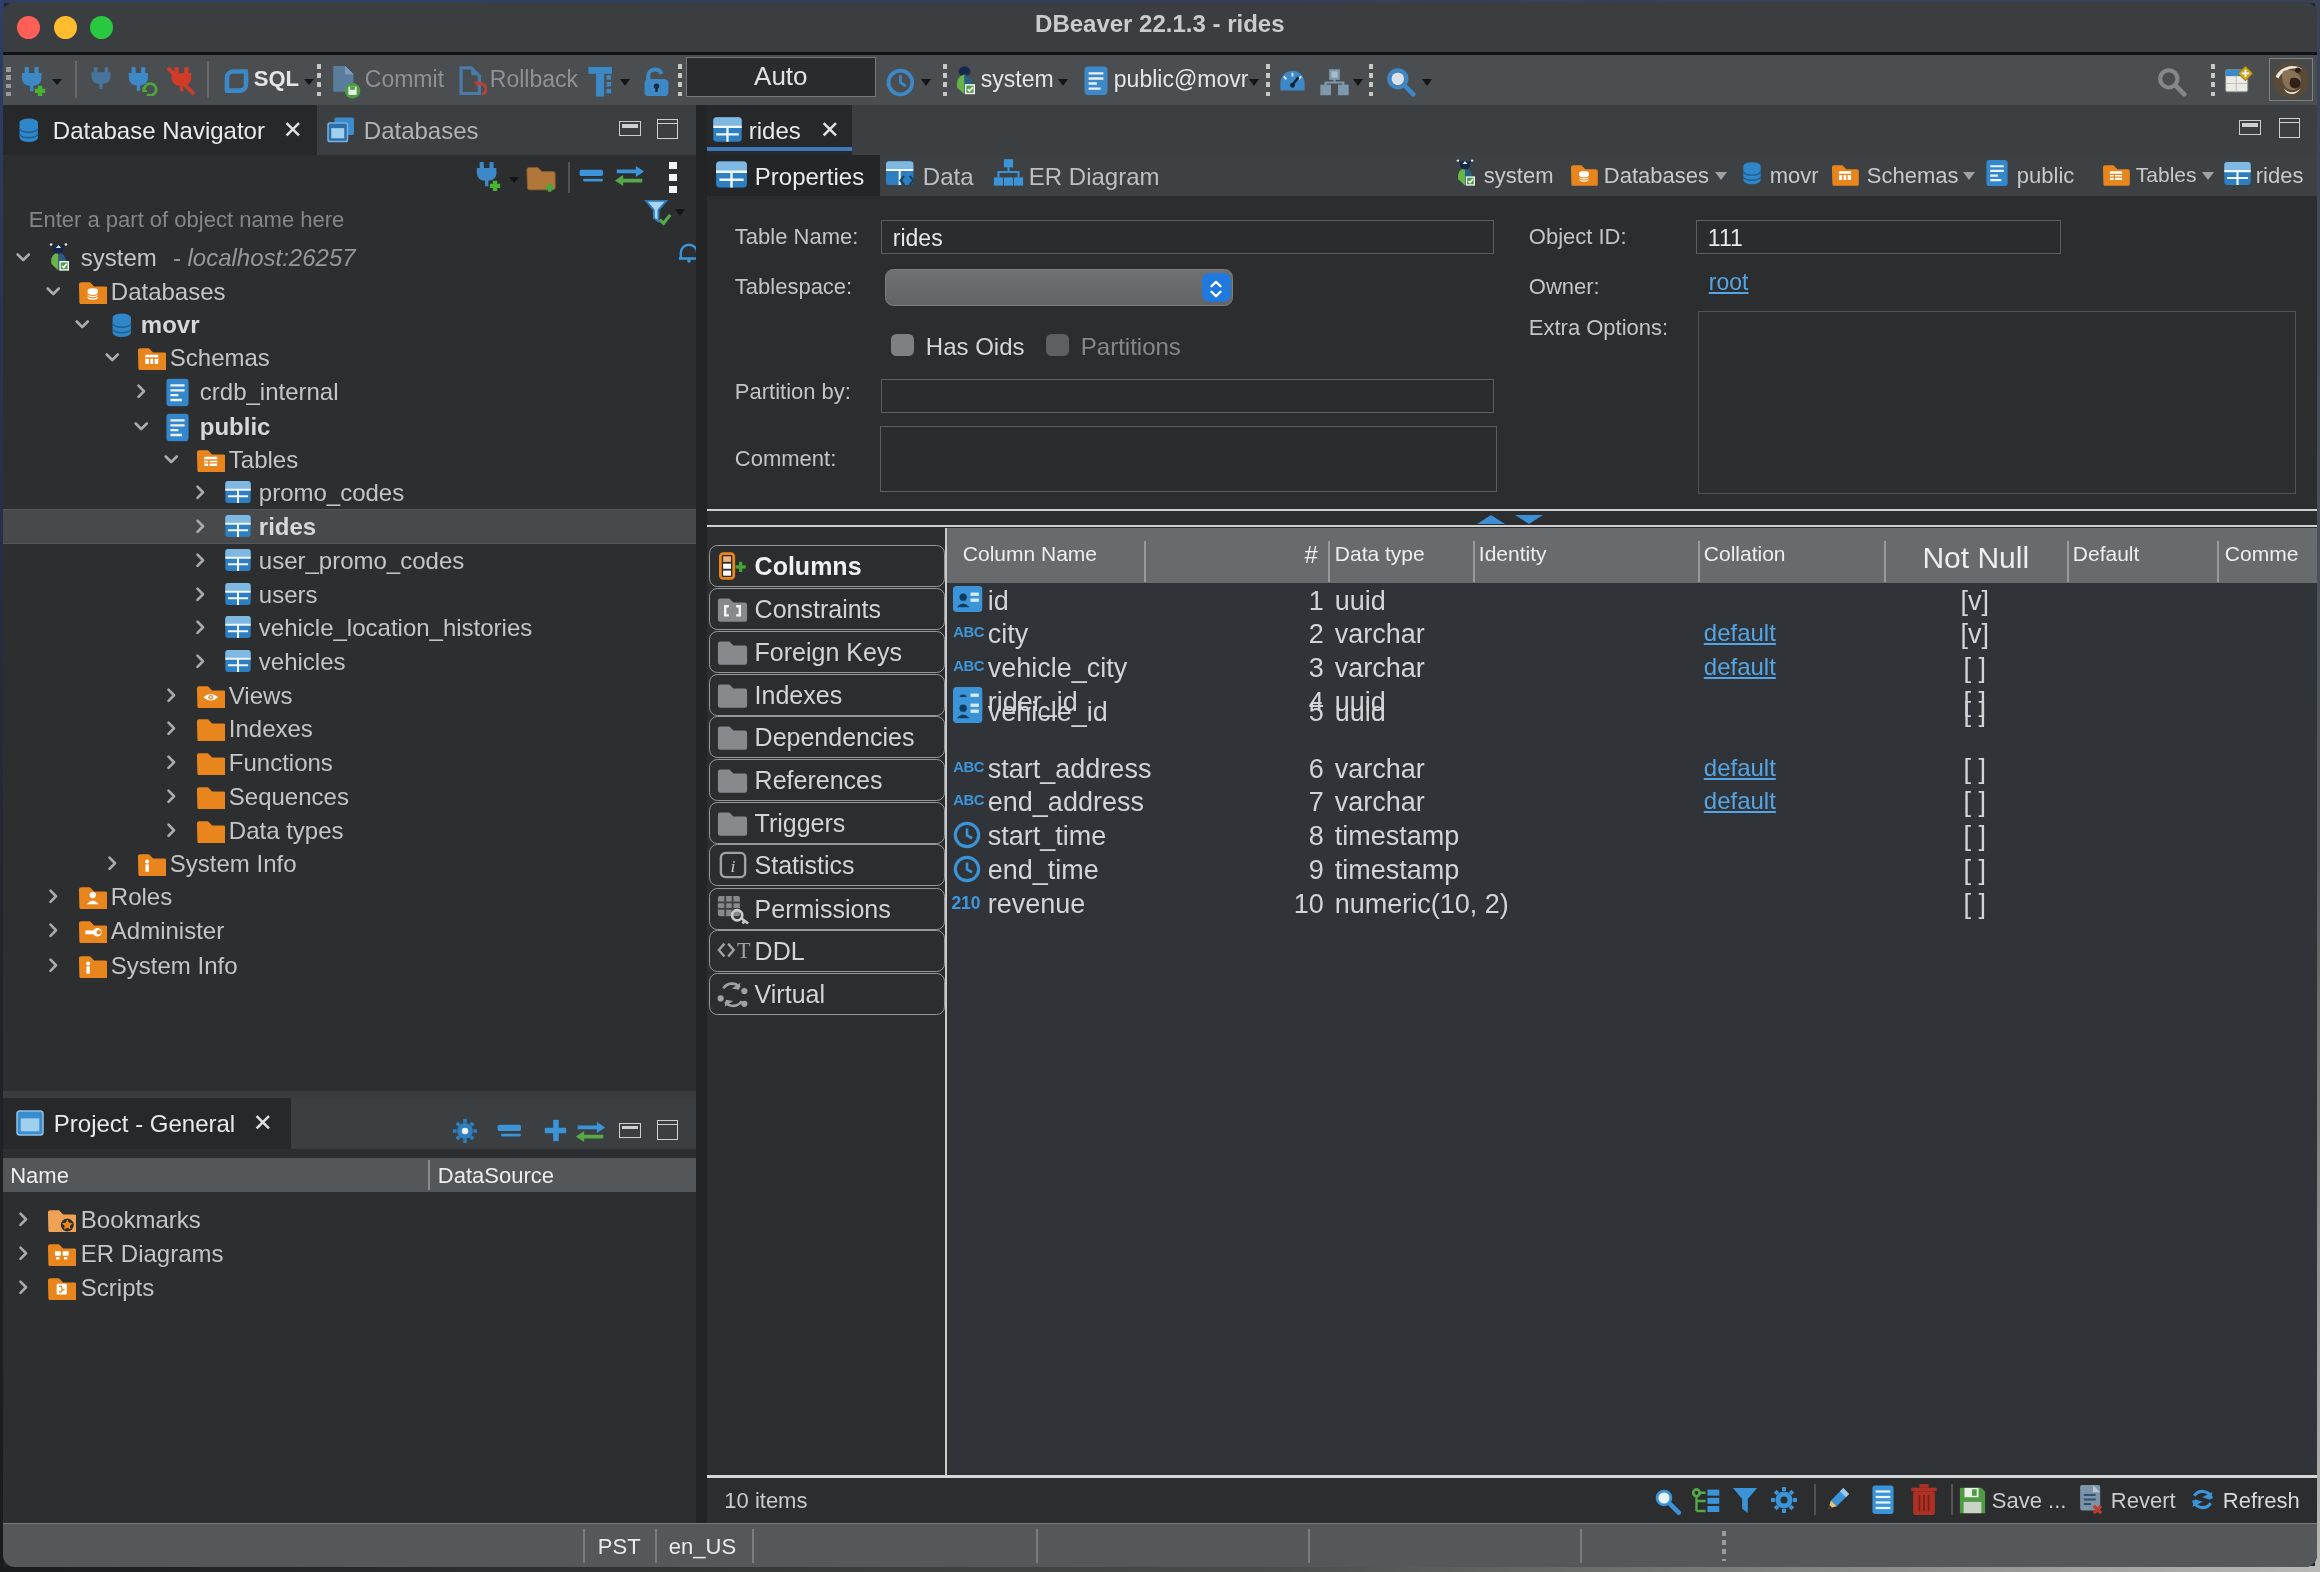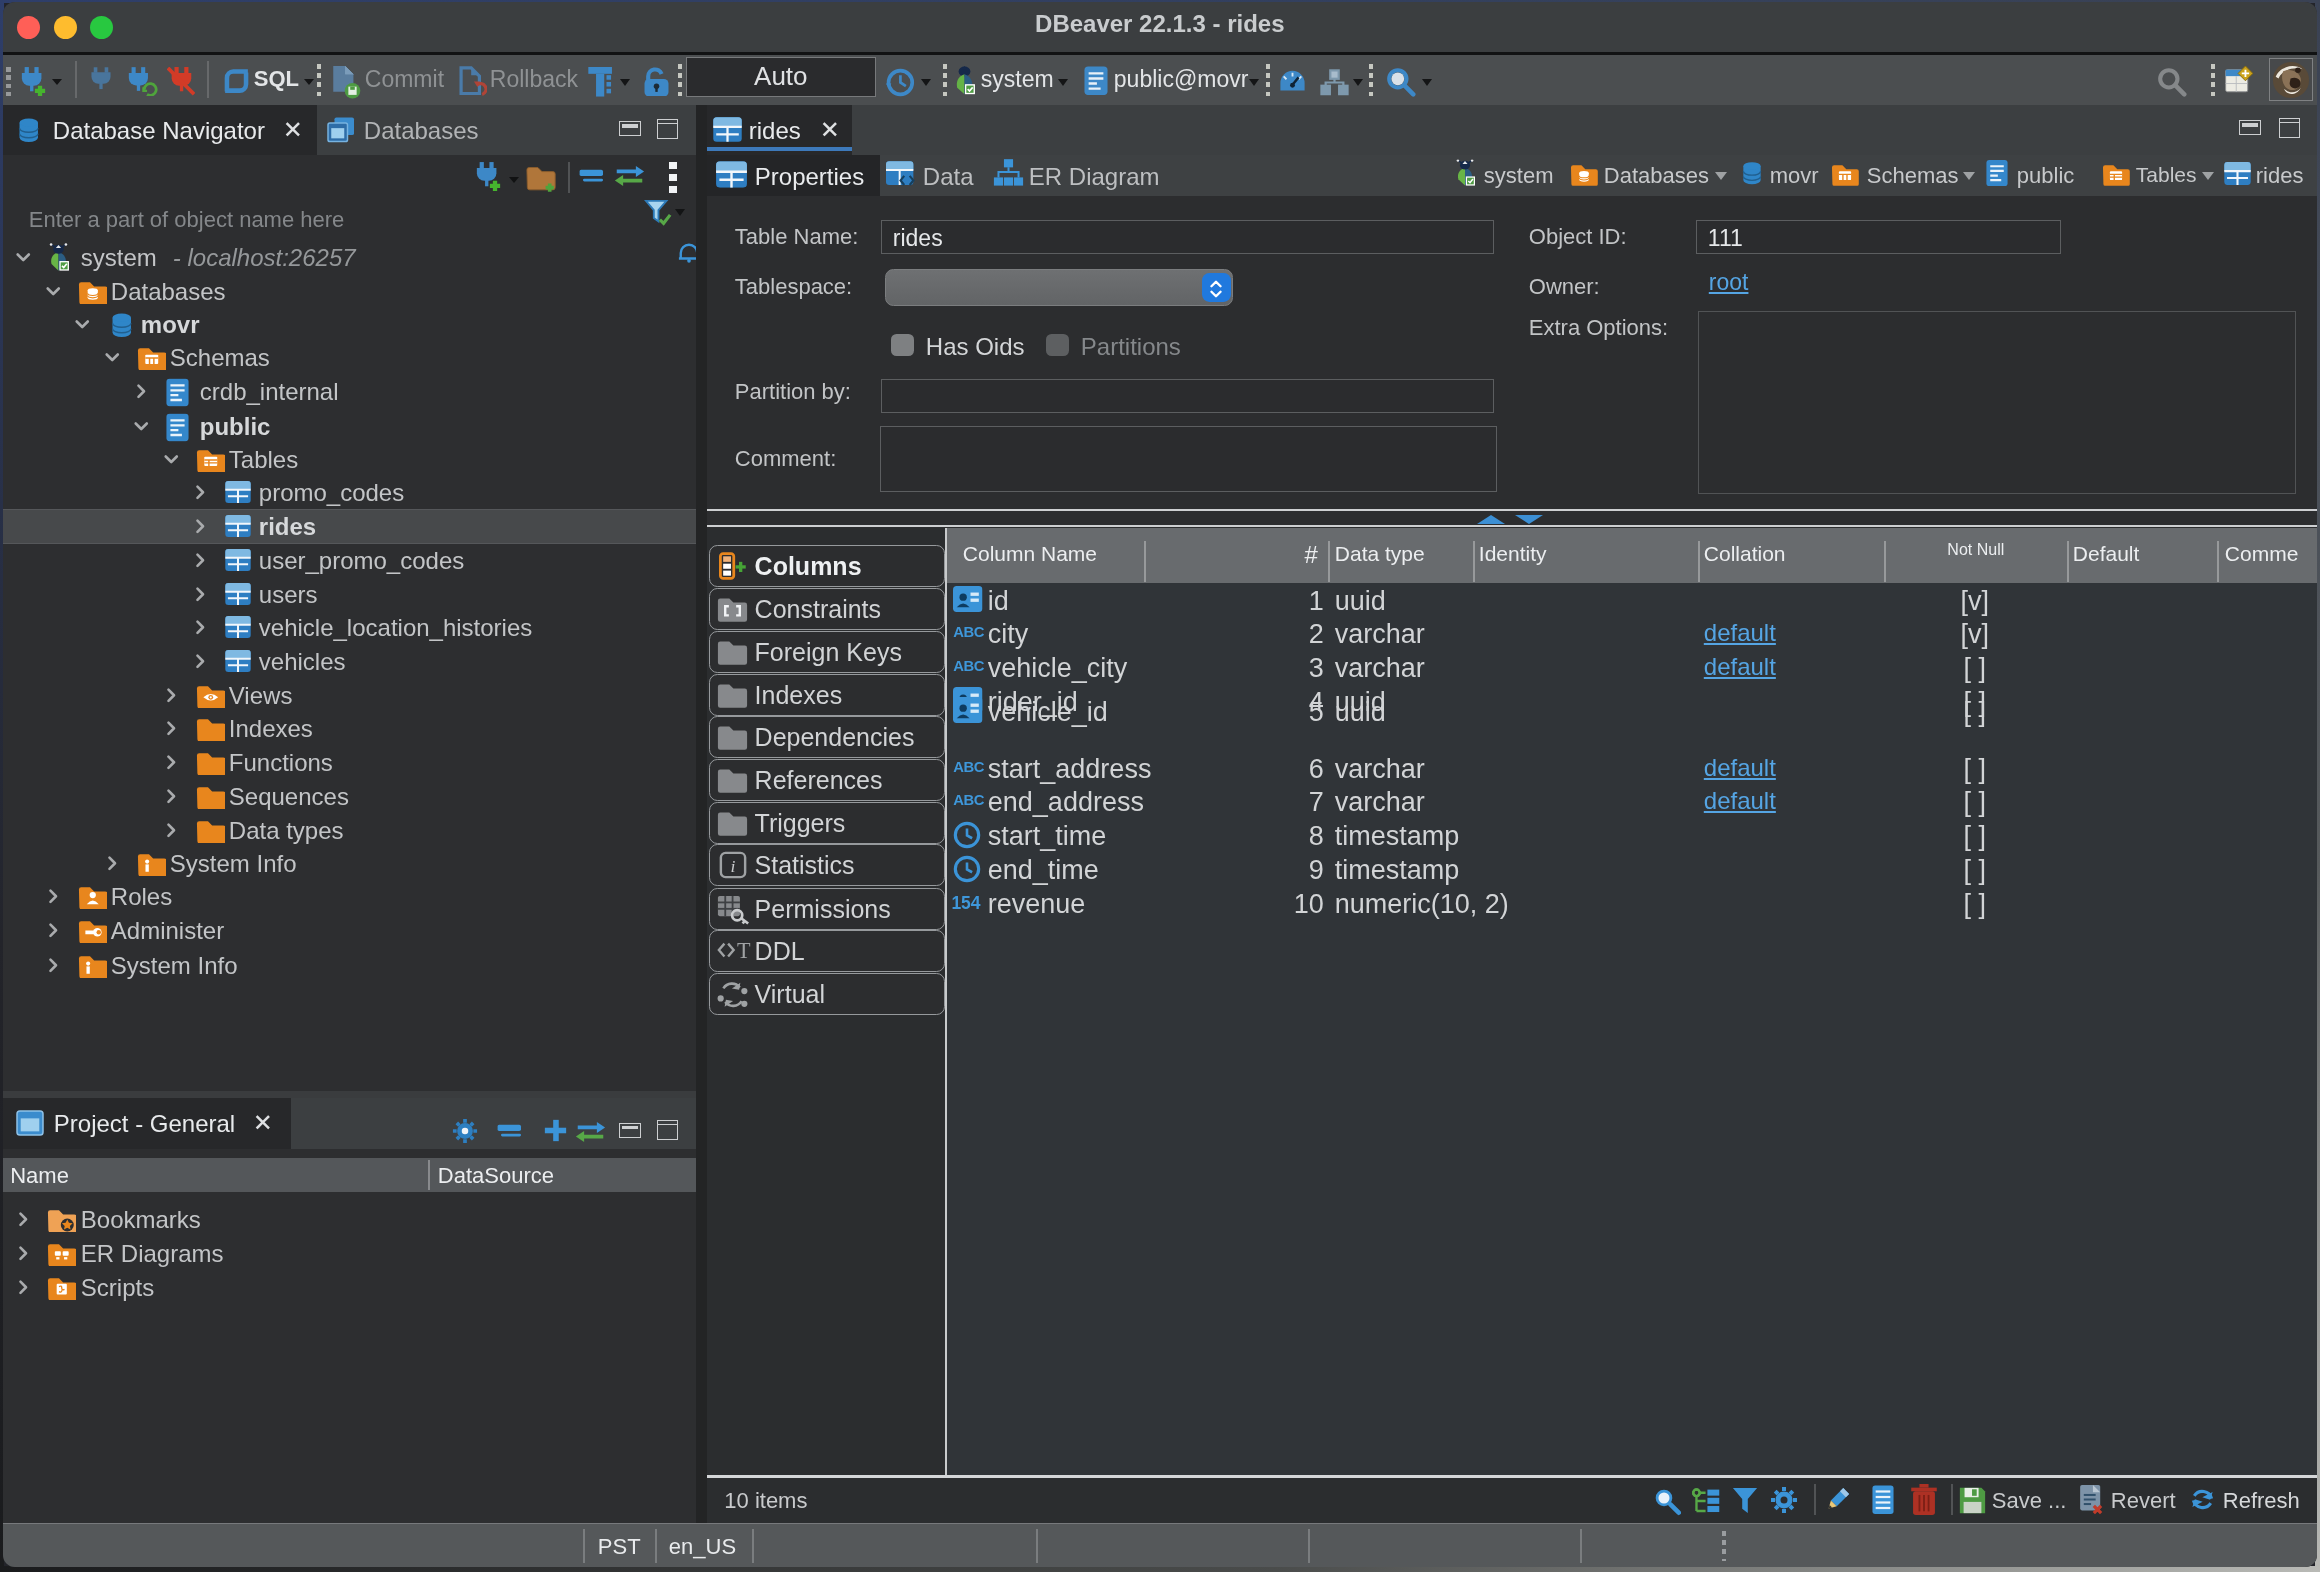--- a/index.html
+++ b/index.html
@@ -849,21 +849,21 @@
 
     <div class="a" style="left:0;top:423px;width:238px;height:947px;background:#2b2d2f"></div>
     <div class="a" style="left:238px;top:423px;width:1.8px;height:947px;background:#c8cacc"></div>
     <div class="a" style="left:240px;top:423px;width:1370px;height:947px;background:#303438"></div>
     <div class="a gridhdr" style="left:240px;top:423px;width:1370px;height:55px"></div>
     <div class="a" style="left:256px;top:437px;font-size:21px;color:#eceef0">Column Name</div>
     <div class="a" style="left:554px;top:436px;width:57px;text-align:right;font-size:24px;color:#eceef0">#</div>
     <div class="a" style="left:628px;top:437px;font-size:21px;color:#eceef0">Data type</div>
     <div class="a" style="left:772px;top:437px;font-size:21px;color:#eceef0">Identity</div>
     <div class="a" style="left:997px;top:437px;font-size:21px;color:#eceef0">Collation</div>
-    <div class="a" style="left:1177px;top:436px;width:184px;text-align:center;font-size:16px;color:#eceef0">Not Null</div>
+    <div class="a" style="left:1177px;top:436px;width:184px;text-align:center;font-size:30px;color:#eceef0">Not Null</div>
     <div class="a" style="left:1366px;top:437px;font-size:21px;color:#eceef0">Default</div>
     <div class="a" style="left:1518px;top:437px;font-size:21px;color:#eceef0">Comme</div>
     <div class="a" style="left:437px;top:436px;width:1.8px;height:41px;background:#97999b"></div>
       <div class="a" style="left:621px;top:436px;width:1.8px;height:41px;background:#97999b"></div>
       <div class="a" style="left:766px;top:436px;width:1.8px;height:41px;background:#97999b"></div>
       <div class="a" style="left:991px;top:436px;width:1.8px;height:41px;background:#97999b"></div>
       <div class="a" style="left:1177px;top:436px;width:1.8px;height:41px;background:#97999b"></div>
       <div class="a" style="left:1360px;top:436px;width:1.8px;height:41px;background:#97999b"></div>
       <div class="a" style="left:1510px;top:436px;width:1.8px;height:41px;background:#97999b"></div>
     <div class="a" style="left:240px;top:478px;width:1648px;height:33px">
@@ -937,21 +937,21 @@
     <div class="a" style="left:240px;top:747px;width:1370px;height:33px">
         <svg class="a" style="left:6.5px;top:2.8px" width="28" height="28" viewBox="0 0 30 30">
           <use href="#clock"></use>
         </svg>
         <span class="a grow" style="left:41px;top:2.8px">end_time</span>
         <span class="a grow" style="left:314px;top:2.8px;width:63px;text-align:right">9</span>
         <span class="a grow" style="left:388px;top:2.8px">timestamp</span>
         <span class="a grow" style="left:982px;top:2.8px;width:92px;text-align:center">[ ]</span>
       </div>
     <div class="a" style="left:240px;top:781px;width:1370px;height:33px">
-        <span class="a" style="left:4.6px;top:7.4px;font-size:17.5px;font-weight:bold;color:#3e97da">154</span>
+        <span class="a" style="left:4.6px;top:7.4px;font-size:17.5px;font-weight:bold;color:#3e97da">210</span>
         <span class="a grow" style="left:41px;top:2.8px">revenue</span>
         <span class="a grow" style="left:314px;top:2.8px;width:63px;text-align:right">10</span>
         <span class="a grow" style="left:388px;top:2.8px">numeric(10, 2)</span>
         <span class="a grow" style="left:982px;top:2.8px;width:92px;text-align:center">[ ]</span>
       </div>
     <div class="a ltab" style="top:440px">
         <svg class="a" style="left:9.2px;top:6.5px" width="29.5" height="28" viewBox="0 0 32 30">
           <rect x="1.5" y="1.5" width="14.5" height="27" rx="3" fill="none" stroke="#e8861d" stroke-width="3"></rect>
           <rect x="4.5" y="4.5" width="8.5" height="6" fill="#f0b27a"></rect>
           <rect x="4.5" y="12.5" width="8.5" height="5.5" fill="#fff"></rect>

